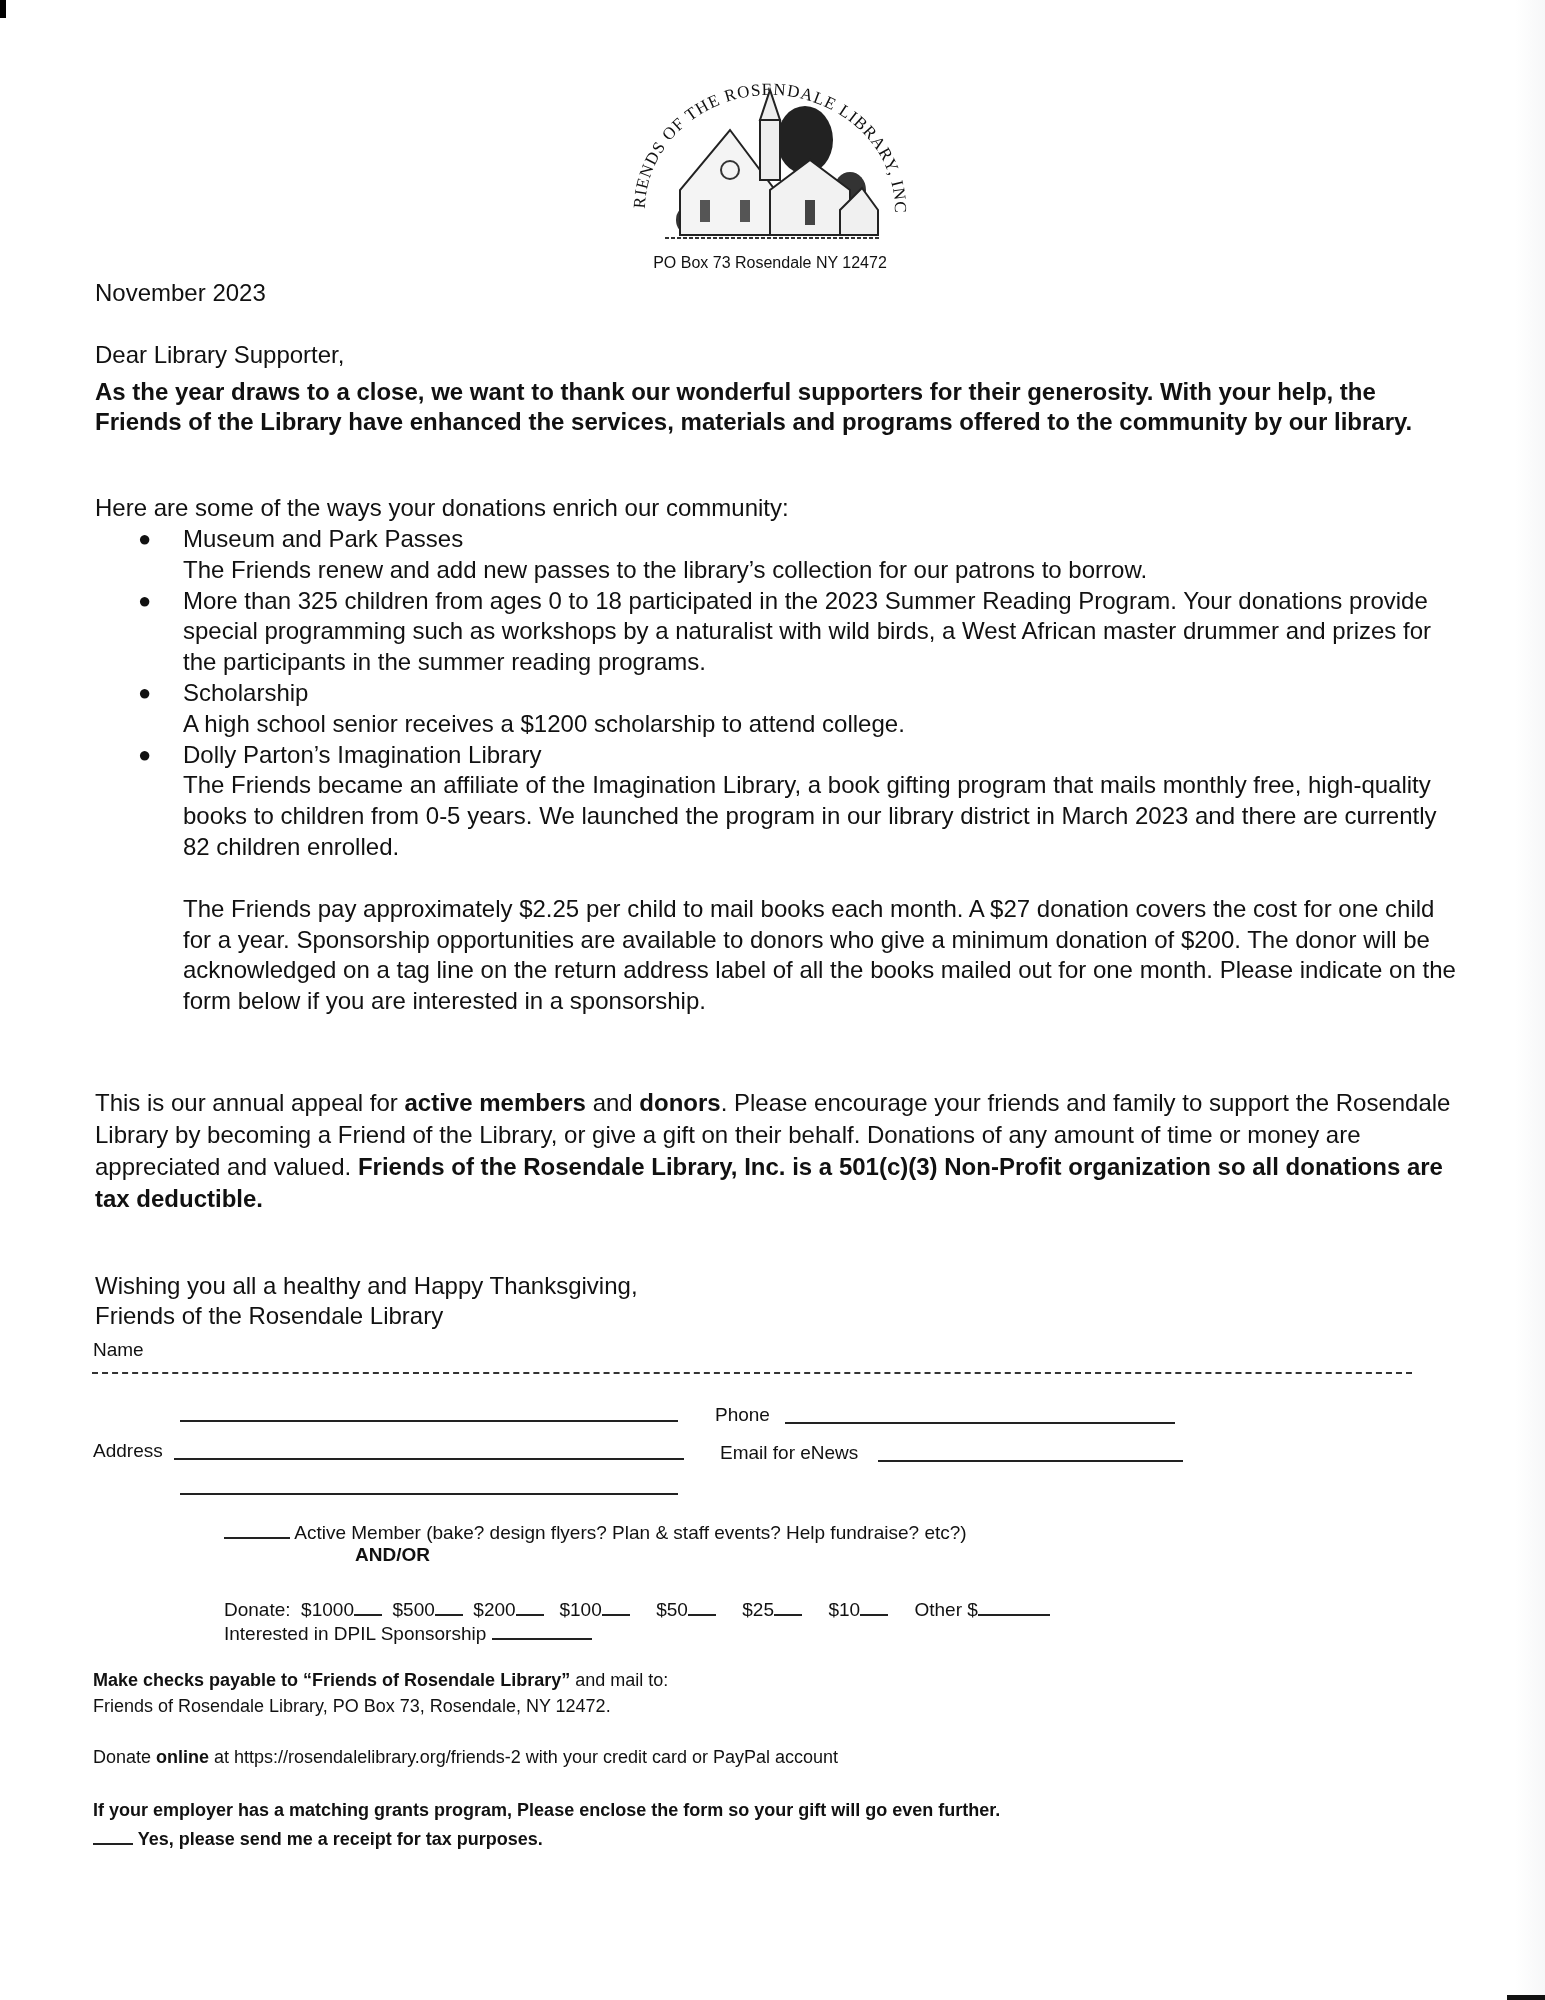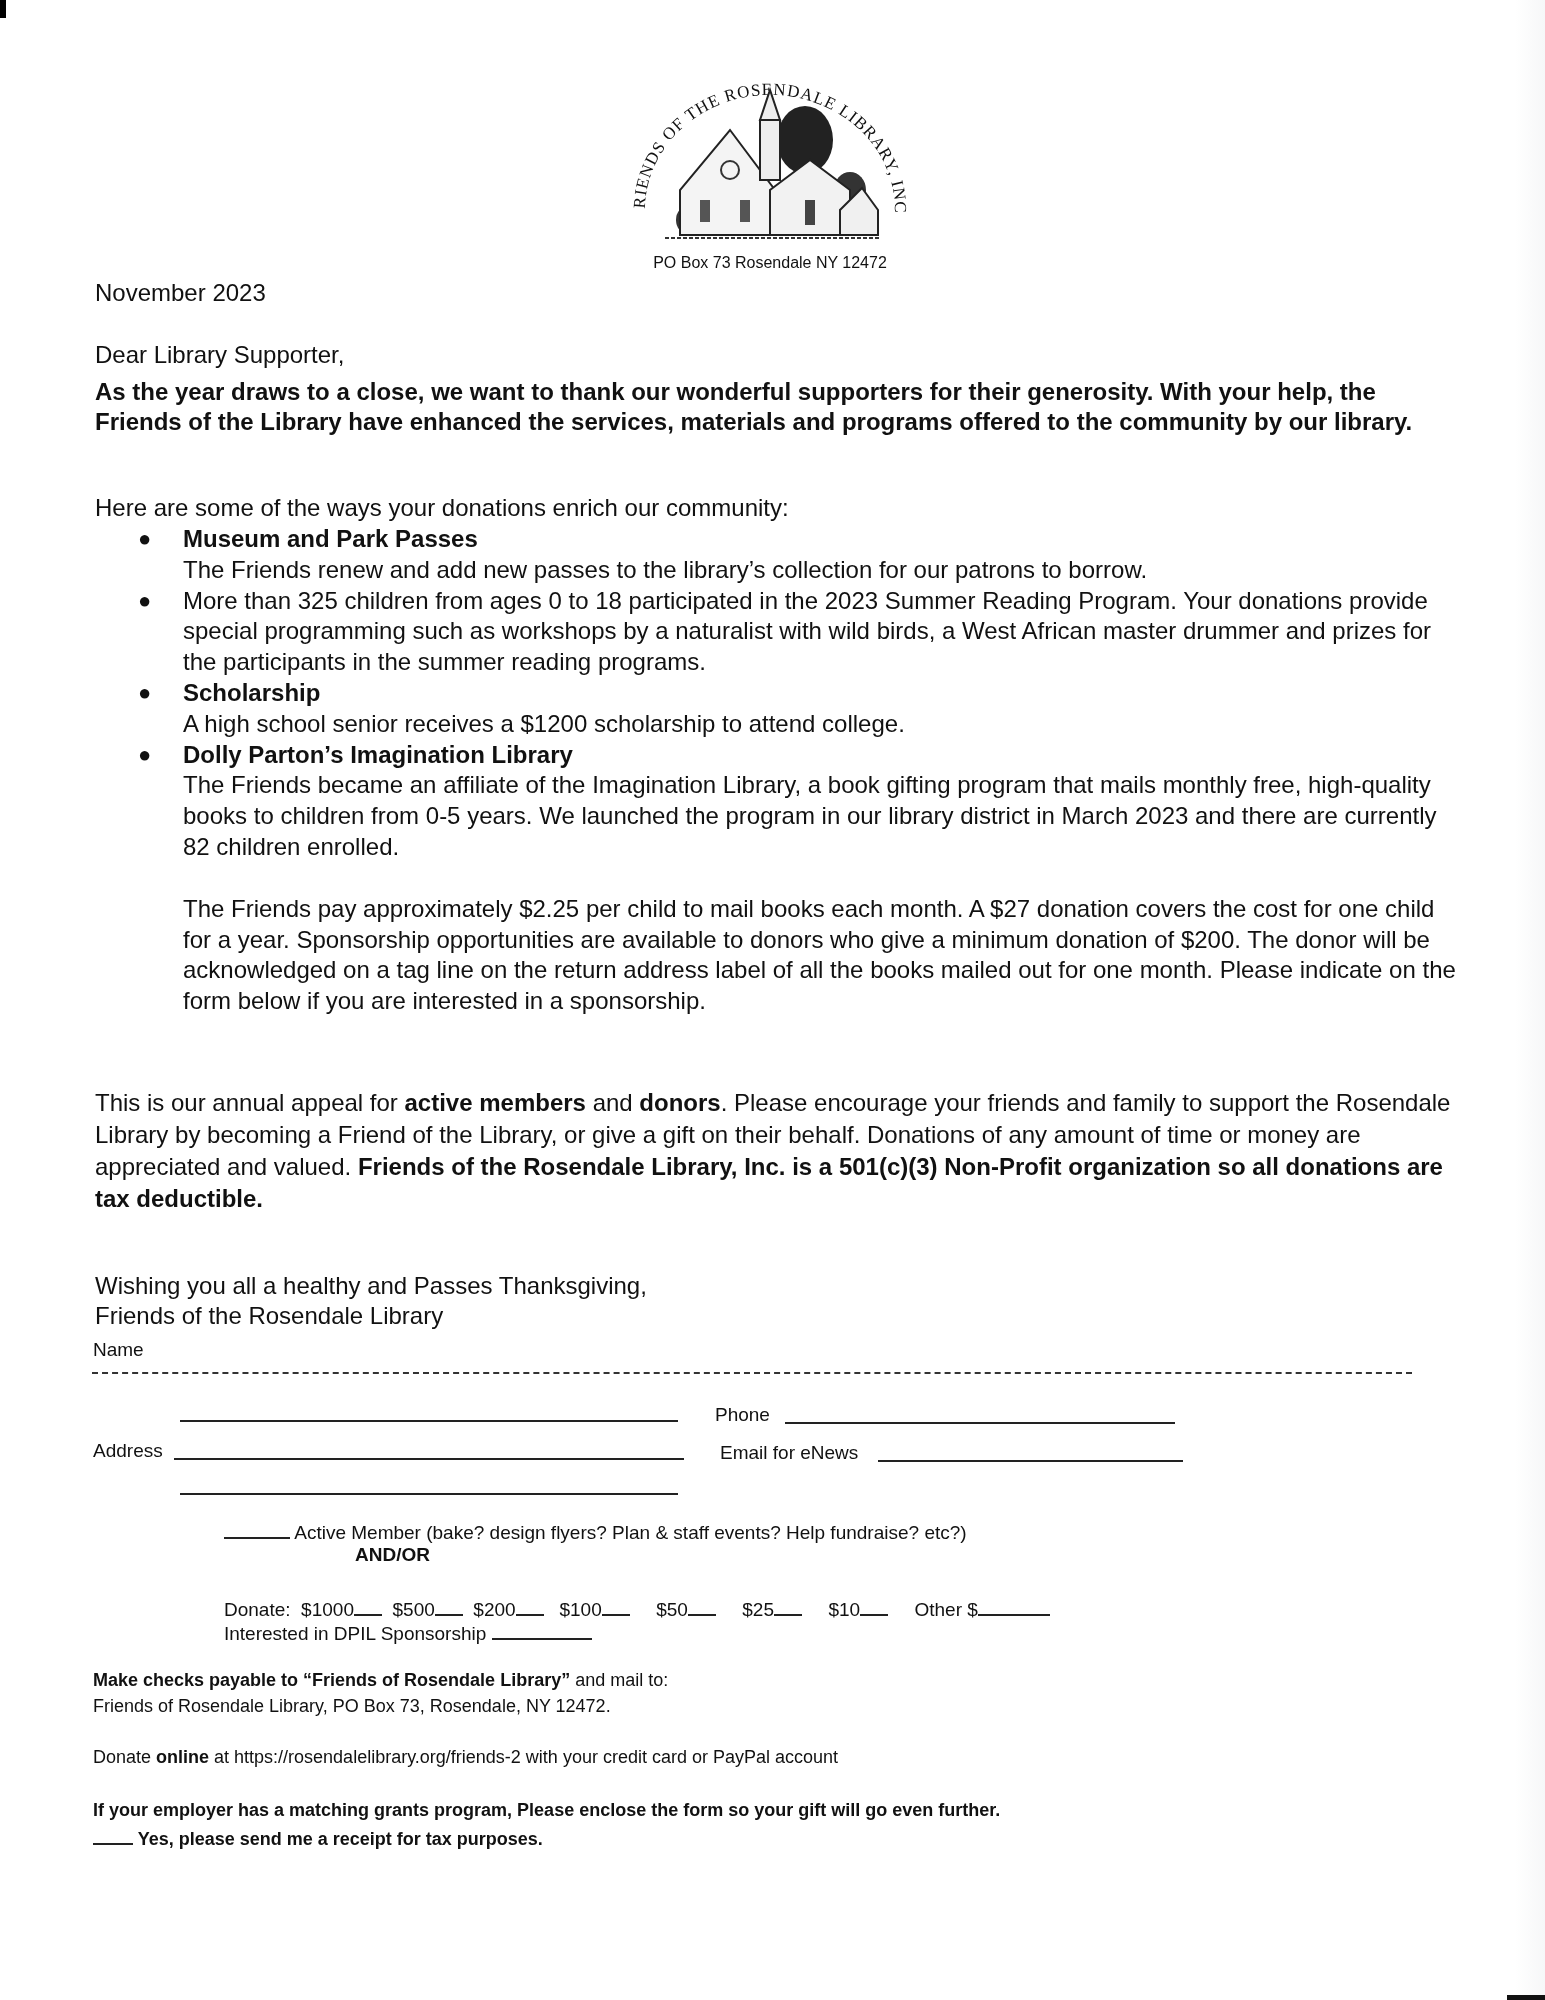--- a/index.html
+++ b/index.html
@@ -18,21 +18,21 @@
 
   .text { position: absolute; left: 95px; font-size: 24px; line-height: 30px; }
   .date { top: 278px; }
   .salutation { top: 340px; }
   .intro { top: 377px; width: 1340px; font-weight: bold; }
   .ways-intro { top: 493px; }
 
   .list { position: absolute; left: 138px; top: 524px; width: 1320px; font-size: 24px; line-height: 30.8px; }
   .list-item { position: relative; padding-left: 45px; }
   .bullet { position: absolute; left: 0; top: 0; font-size: 22px; }
-  .item-title { font-weight: bold; display: block; }
+  .item-title { font-weight: normal; display: block; }
   .item-desc { display: block; }
   .dpil-extra { margin-top: 31px; display: block; }
 
   .appeal { top: 1087px; width: 1360px; line-height: 32px; }
   .bold { font-weight: bold; }
 
   .closing { top: 1271px; line-height: 30px; }
 
   .cut-line { position: absolute; left: 92px; top: 1372px; width: 1320px; border-top: 2px dashed #333; }
 
@@ -103,21 +103,21 @@
       <span class="item-desc">The Friends became an affiliate of the Imagination Library, a book gifting program that mails monthly free, high-quality books to children from 0-5 years. We launched the program in our library district in March 2023 and there are currently 82 children enrolled.</span>
       <span class="item-desc dpil-extra">The Friends pay approximately $2.25 per child to mail books each month. A $27 donation covers the cost for one child for a year. Sponsorship opportunities are available to donors who give a minimum donation of $200. The donor will be acknowledged on a tag line on the return address label of all the books mailed out for one month.  Please indicate on the form below if you are interested in a sponsorship.</span>
     </div>
   </div>
 
   <div class="text appeal">
     <span>This is our annual appeal for </span><span class="bold">active members</span><span> and </span><span class="bold">donors</span><span>. Please encourage your friends and family to support the Rosendale Library by becoming a Friend of the Library, or give a gift on their behalf.  Donations of any amount of time or money are appreciated and valued.  </span><span class="bold">Friends of the Rosendale Library, Inc. is a 501(c)(3) Non-Profit organization so all donations are tax deductible.</span>
   </div>
 
   <div class="text closing">
-    <div>Wishing you all a healthy and Passes Thanksgiving,</div>
+    <div>Wishing you all a healthy and Happy Thanksgiving,</div>
     <div>Friends of the Rosendale Library</div>
   </div>
 
   <div class="cut-line"></div>
 
   <div class="form">
     <div class="f" style="left:93px; top:1339px;">Name</div>
     <div class="f" style="left:180px; top:1402px;"><span class="line" style="width:498px;"></span></div>
 
     <div class="f" style="left:715px; top:1404px;">Phone</div>

